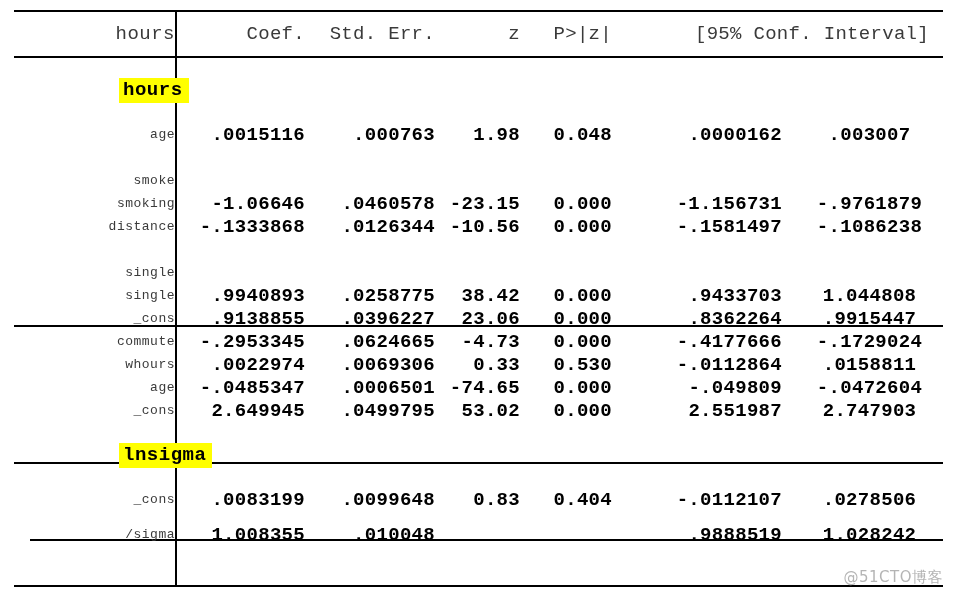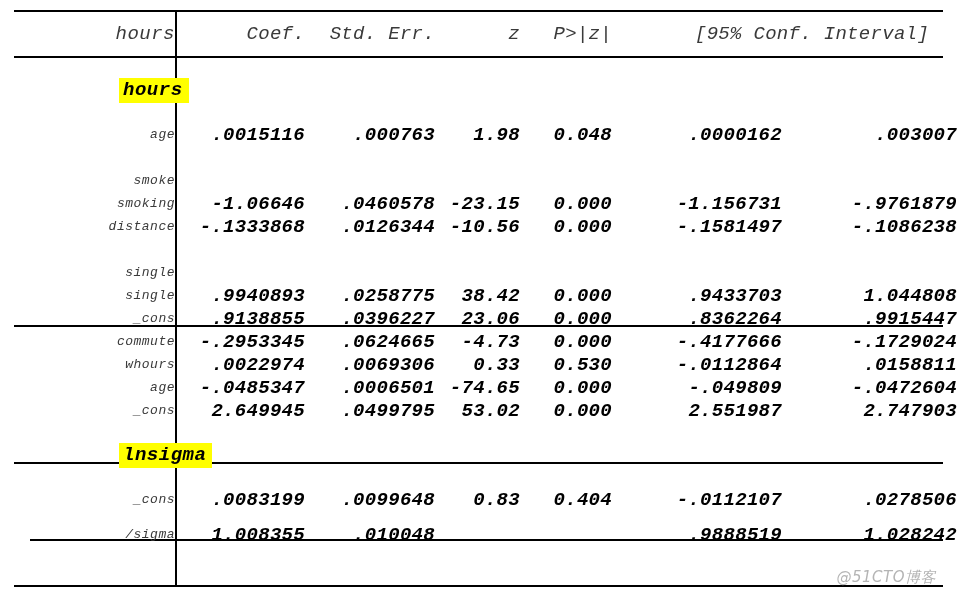--- a/index.html
+++ b/index.html
@@ -8,21 +8,20 @@
     padding: 0;
     background: #ffffff;
   }
   #screen {
     position: relative;
     width: 957px;
     height: 593px;
     background: #ffffff;
     font-family: "Liberation Mono", "DejaVu Sans Mono", monospace;
     overflow: hidden;
-    font-style: italic;
   }
 
   
   .tbl {
     position: absolute;
     left: 0;
     top: 0;
     width: 957px;
     border-collapse: collapse;
     table-layout: fixed;
@@ -64,21 +63,21 @@
     color: #3a3a3a;
     font-size: 19px;
   }
   .hdr .num { text-align: right; margin-top: 15px; }
 
   .pad-coef { padding-right: 14px; }
   .pad-se   { padding-right: 14px; }
   .pad-z    { padding-right: 8px; }
   .pad-p    { padding-right: 10px; text-align: right; }
   .pad-lo   { padding-right: 22px; }
-  .pad-hi   { padding-right: 10px; }
+  .pad-hi   { padding-right: 10px; text-align: center; }
 
   
   .eqname {
     text-align: left;
     padding-left: 10px;
     font-size: 19px;
     font-weight: bold;
     color: #000000;
     letter-spacing: 0.5px;
   }
@@ -115,21 +114,21 @@
   .vline {
     position: absolute;
     left: 175px;
     width: 2px;
     background: #000000;
   }
 
   
   .watermark {
     position: absolute;
-    right: 21px;
+    right: 14px;
     bottom: 6px;
     font-family: "DejaVu Sans", sans-serif;
     font-size: 15px;
     color: #a8a8a8;
     letter-spacing: 0.5px;
     opacity: 0.85;
   }
 </style>
 </head>
 <body>

